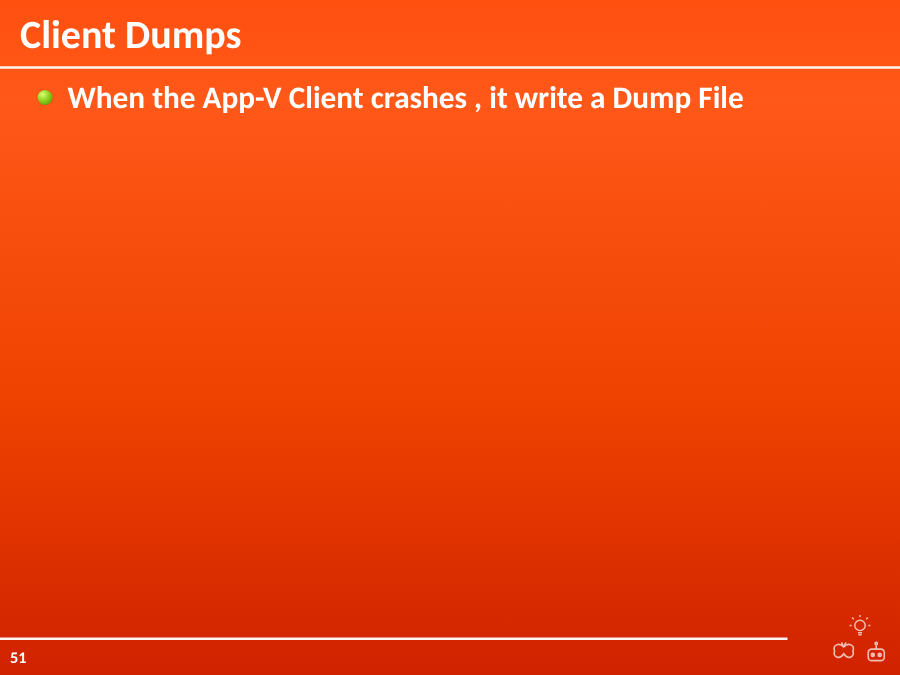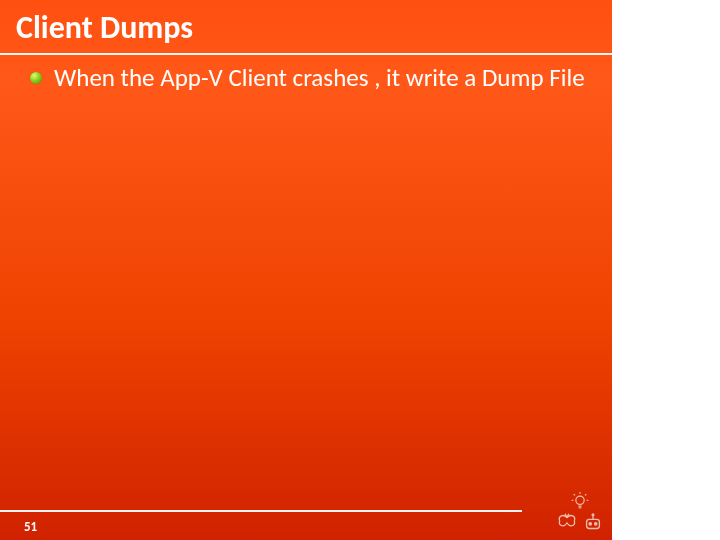--- a/index.html
+++ b/index.html
@@ -4,21 +4,21 @@
 <style>
   html, body {
     margin: 0;
     padding: 0;
     width: 720px;
     height: 540px;
     font-family: "Segoe UI", "Calibri", Arial, sans-serif;
     overflow: hidden;
   }
   .slide {
-    width: 612px;
+    width: 720px;
     height: 540px;
     background: linear-gradient(to bottom, #ff5010 0%, #ff5818 15%, #ee4200 60%, #d02200 100%);
     position: relative;
     box-sizing: border-box;
   }
   .title {
     color: #ffffff;
     font-size: 32px;
     font-weight: 600;
     padding: 10px 0 6px 16px;
@@ -39,21 +39,21 @@
     padding: 0;
     margin: 6px 0 0 0;
   }
   .bullet-list li {
     position: relative;
     color: #ffffff;
     font-size: 25px;
     line-height: 1.18;
     padding-left: 26px;
     margin: 0 0 2px 0;
-    font-weight: 400;
+    font-weight: 700;
   }
   .bullet-list li::before {
     content: "";
     position: absolute;
     left: 2px;
     top: 9px;
     width: 12px;
     height: 12px;
     border-radius: 50%;
     background: radial-gradient(circle at 35% 30%, #d8ff70 0%, #8ecf1e 45%, #4b8a00 100%);
@@ -70,21 +70,21 @@
     position: absolute;
     bottom: 28px;
     left: 0;
     right: 90px;
     height: 2px;
     background: #ffffff;
     opacity: 0.95;
   }
   .pagenum {
     position: absolute;
-    left: 24px;
+    left: 8px;
     bottom: 6px;
     color: #ffffff;
     font-size: 13px;
     font-weight: 600;
   }
   .corner-icons {
     position: absolute;
     right: 8px;
     bottom: 6px;
     display: flex;

